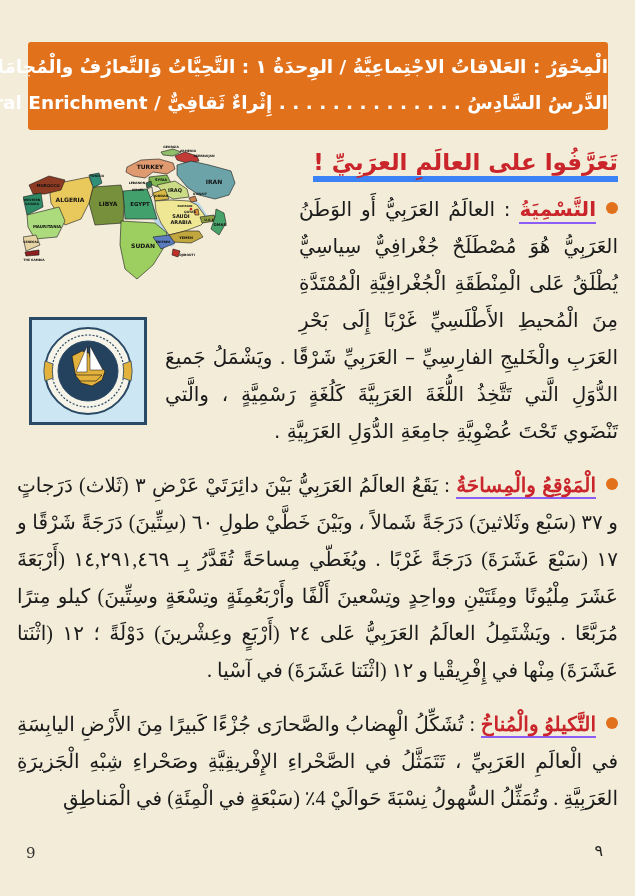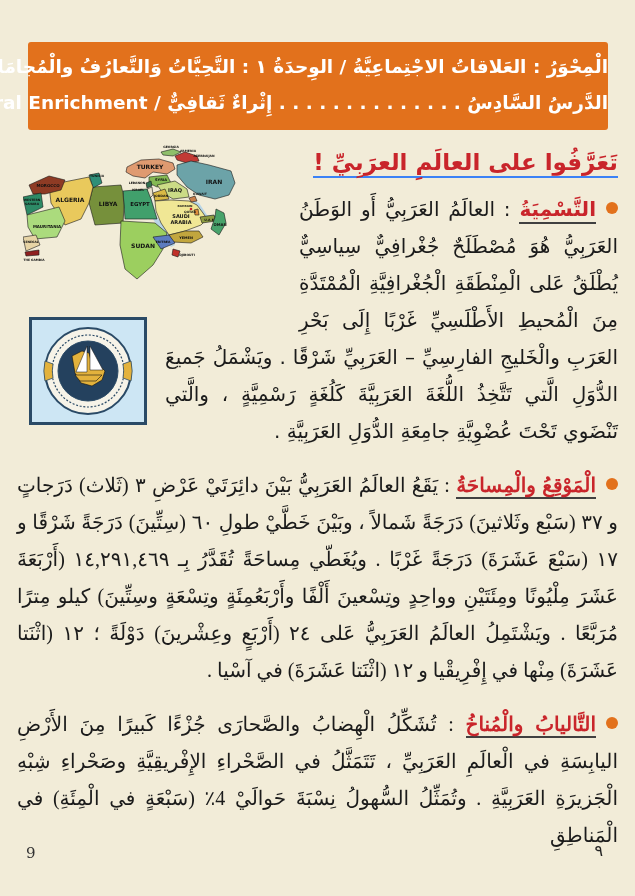--- a/index.html
+++ b/index.html
@@ -35,33 +35,33 @@
     width:112px;height:102px;
     margin:12px 18px 6px 12px;
     background:#CDE6F4;border:3px solid #2A4A66;
     box-sizing:content-box;
   }
   .logo-wrap svg{display:block;}
   .title{
     margin:2px 0 12px 0;font-size:23px;font-weight:bold;
     color:#C9252B;line-height:34px;
   }
-  .title .t-underline{border-bottom:2px solid #3b82f6;padding-bottom:1px;}
+  .title .t-underline{border-bottom:6px solid #3b82f6;padding-bottom:1px;}
   .para{
     margin:0 0 15px 0;font-size:20px;line-height:37px;
     text-align:justify;text-justify:inter-word;
   }
   .para.clearfloats{clear:both;padding-top:2px;font-family:Liberation Serif, serif;}
   .bullet{
     display:inline-block;width:12px;height:12px;border-radius:50%;
     background:#E2711C;margin-left:10px;vertical-align:2px;
   }
   .lead{
     color:#C9252B;font-weight:bold;
-    border-bottom:2px solid #404040;padding-bottom:1px;
+    border-bottom:2px solid #8b5cf6;padding-bottom:1px;
   }
   
   .pageno-left{
     position:absolute;left:26px;bottom:34px;
     font-family:"DejaVu Serif",serif;font-size:15px;color:#333;
   }
   .pageno-right{
     position:absolute;right:32px;bottom:36px;
     font-size:16px;color:#222;
   }
@@ -171,20 +171,20 @@
         <path d="M43,55 L70,55 L64,61 L48,61 Z" fill="#E3B23C" stroke="#111" stroke-width="0.6"></path>
       </svg>
     </div>
 
     <h2 class="title"><span class="t-underline">تَعَرَّفُوا على العالَمِ العرَبِيِّ !</span></h2>
 
     <p class="para"><span class="bullet"></span><span class="lead">التَّسْمِيَةُ</span><span> : العالَمُ العَرَبِيُّ أَو الوَطَنُ العَرَبِيُّ هُوَ مُصْطَلَحٌ جُغْرافِيٌّ سِياسِيٌّ يُطْلَقُ عَلى الْمِنْطَقَةِ الْجُغْرافِيَّةِ الْمُمْتَدَّةِ مِنَ الْمُحيطِ الأَطْلَسِيِّ غَرْبًا إِلَى بَحْرِ العَرَبِ والْخَليجِ الفارِسِيِّ – العَرَبِيِّ شَرْقًا . ويَشْمَلُ جَميعَ الدُّوَلِ الَّتي تَتَّخِذُ اللُّغَةَ العَرَبِيَّةَ كَلُغَةٍ رَسْمِيَّةٍ ، والَّتي تَنْضَوي تَحْتَ عُضْوِيَّةِ جامِعَةِ الدُّوَلِ العَرَبِيَّةِ .</span></p>
 
     <p class="para clearfloats"><span class="bullet"></span><span class="lead">الْمَوْقِعُ والْمِساحَةُ</span><span> : يَقَعُ العالَمُ العَرَبِيُّ بَيْنَ دائِرَتَيْ عَرْضِ ٣ (ثَلاث) دَرَجاتٍ و ٣٧ (سَبْع وثَلاثينَ) دَرَجَةً شَمالاً ، وبَيْنَ خَطَّيْ طولِ ٦٠ (سِتِّينَ) دَرَجَةً شَرْقًا و ١٧ (سَبْعَ عَشَرَةَ) دَرَجَةً غَرْبًا . ويُغَطّي مِساحَةً تُقَدَّرُ بِـ ١٤,٢٩١,٤٦٩ (أَرْبَعَةَ عَشَرَ مِلْيُونًا ومِئَتَيْنِ وواحِدٍ وتِسْعينَ أَلْفًا وأَرْبَعُمِئَةٍ وتِسْعَةٍ وسِتِّينَ) كيلو مِترًا مُرَبَّعًا . ويَشْتَمِلُ العالَمُ العَرَبِيُّ عَلى ٢٤ (أَرْبَعٍ وعِشْرينَ) دَوْلَةً ؛ ١٢ (اثْنَتا عَشَرَةَ) مِنْها في إِفْرِيقْيا و ١٢ (اثْنَتا عَشَرَةَ) في آسْيا .</span></p>
 
-    <p class="para clearfloats"><span class="bullet"></span><span class="lead">التَّاليابُ والْمُناخُ</span><span> : تُشَكِّلُ الْهِضابُ والصَّحارَى جُزْءًا كَبيرًا مِنَ الأَرْضِ اليابِسَةِ في الْعالَمِ العَرَبِيِّ ، تَتَمَثَّلُ في الصَّحْراءِ الإِفْريقِيَّةِ وصَحْراءِ شِبْهِ الْجَزيرَةِ العَرَبِيَّةِ . وتُمَثِّلُ السُّهولُ نِسْبَةَ حَوالَيْ 4٪ (سَبْعَةٍ في الْمِئَةِ) في الْمَناطِقِ</span></p>
+    <p class="para clearfloats"><span class="bullet"></span><span class="lead">التَّكيلوُ والْمُناخُ</span><span> : تُشَكِّلُ الْهِضابُ والصَّحارَى جُزْءًا كَبيرًا مِنَ الأَرْضِ اليابِسَةِ في الْعالَمِ العَرَبِيِّ ، تَتَمَثَّلُ في الصَّحْراءِ الإِفْريقِيَّةِ وصَحْراءِ شِبْهِ الْجَزيرَةِ العَرَبِيَّةِ . وتُمَثِّلُ السُّهولُ نِسْبَةَ حَوالَيْ 4٪ (سَبْعَةٍ في الْمِئَةِ) في الْمَناطِقِ</span></p>
 
   </div>
 
   <div class="pageno-left">9</div>
   <div class="pageno-right">٩</div>
 
 </div>
 
 </body></html>

